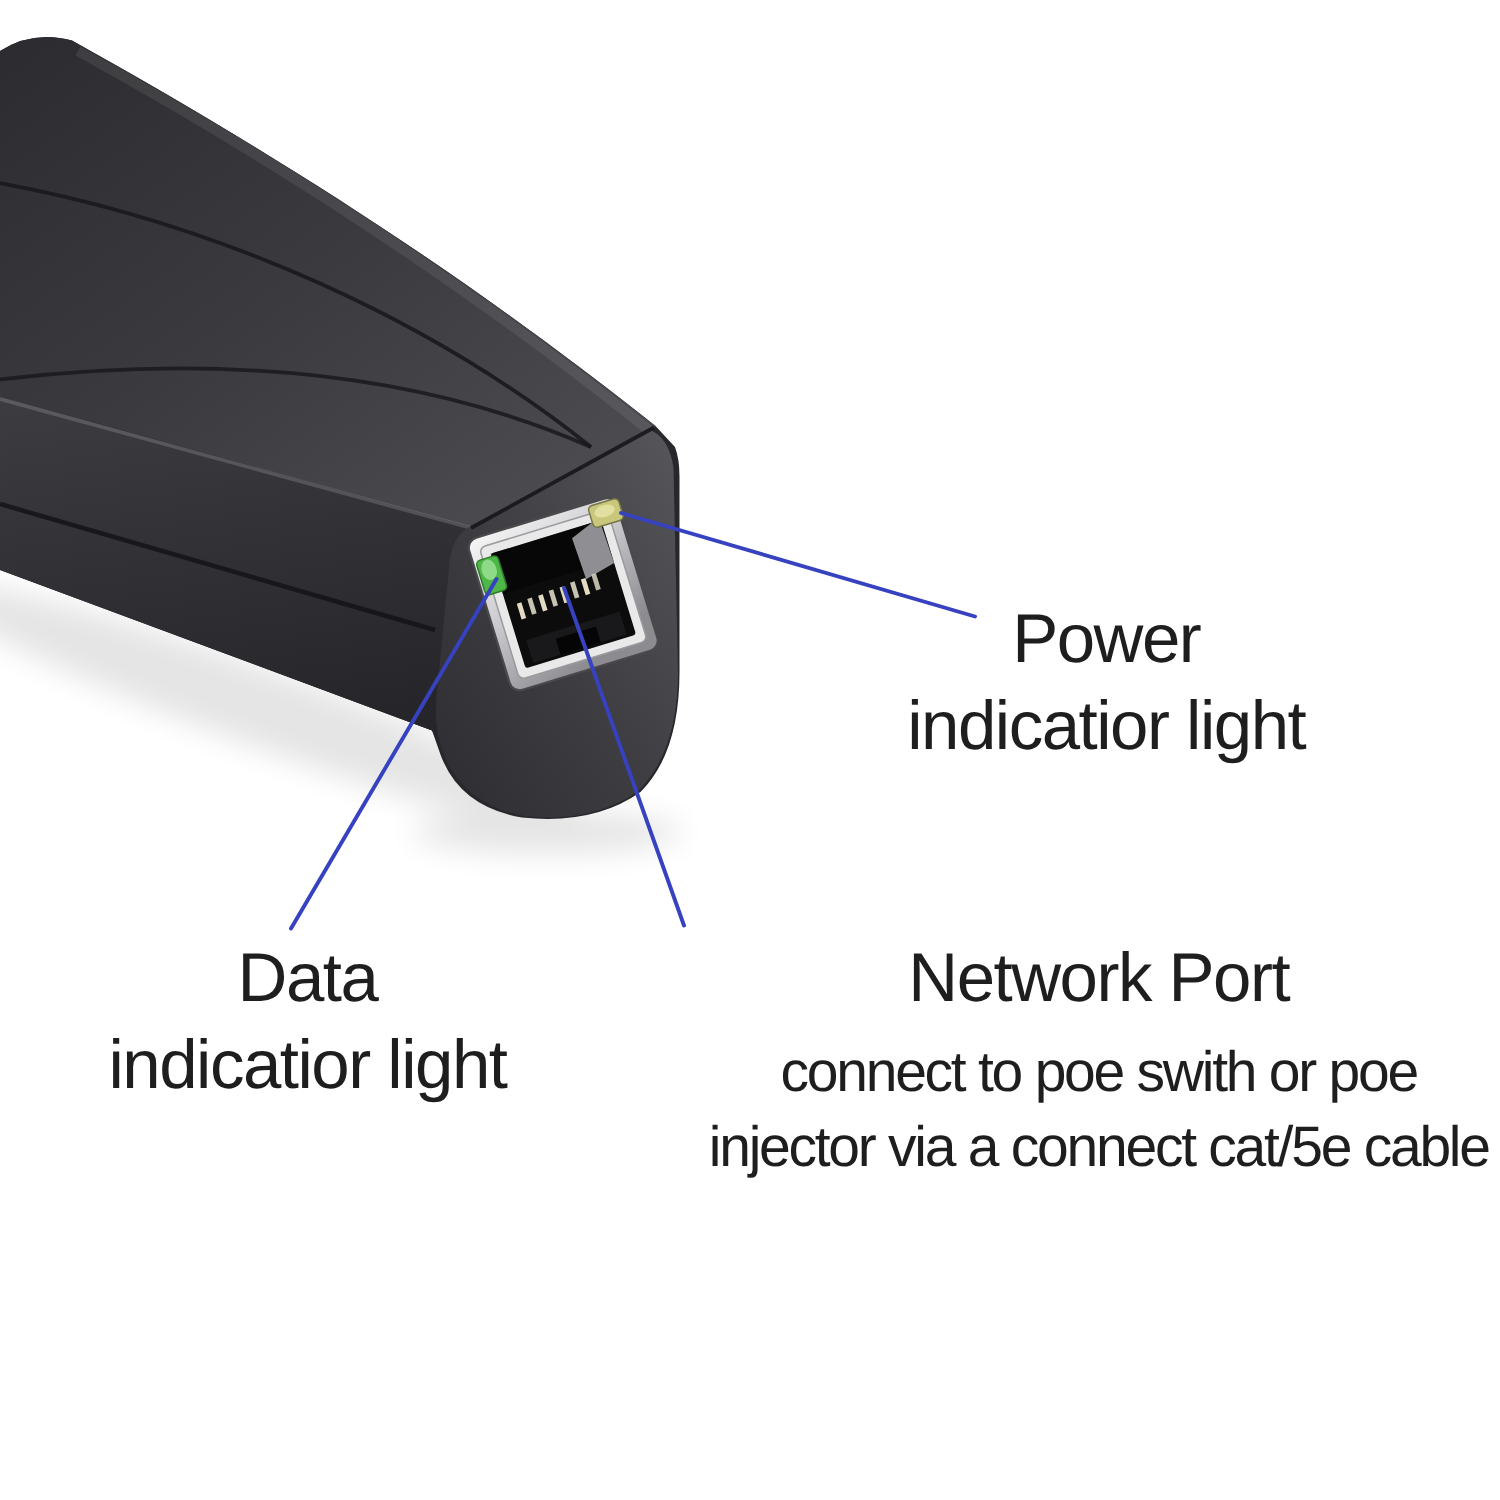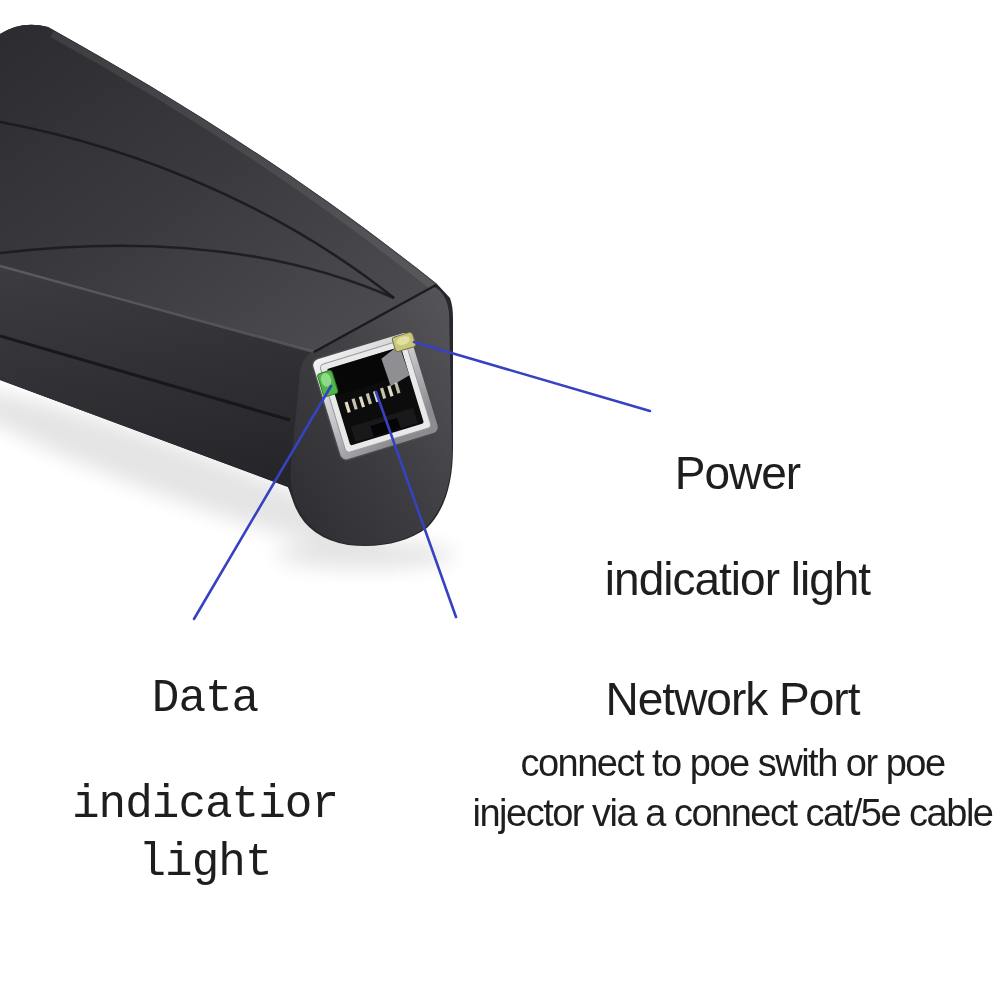--- a/index.html
+++ b/index.html
@@ -12,31 +12,30 @@
     color:#1e1e1e;
   }
   .scene{position:absolute;left:0;top:0;width:1000px;height:1000px;}
   .label{position:absolute;color:#1e1e1e;}
   .label .big{
     display:block;
     font-size:46px;
     line-height:58px;
     font-weight:400;
     letter-spacing:-1px;
-    margin-top:48px;
   }
   .label .small{
     display:block;
     font-size:38px;
     line-height:50px;
     font-weight:400;
     letter-spacing:-1.5px;
   }
   .power-label{left:565px;top:396px;width:345px;text-align:center;}
-  .data-label{left:40px;top:622px;width:330px;text-align:center;font-family:Liberation Mono, monospace;}
+  .data-label{left:40px;top:622px;width:330px;text-align:center;}
   .network-label{left:454px;top:622px;width:557px;text-align:center;}
   .network-label .desc{margin-top:10px;}
 </style>
 </head>
 <body>
 
 <div class="canvas">
 
   <svg class="scene" viewBox="0 0 1000 1000" aria-hidden="true">
     <defs>

